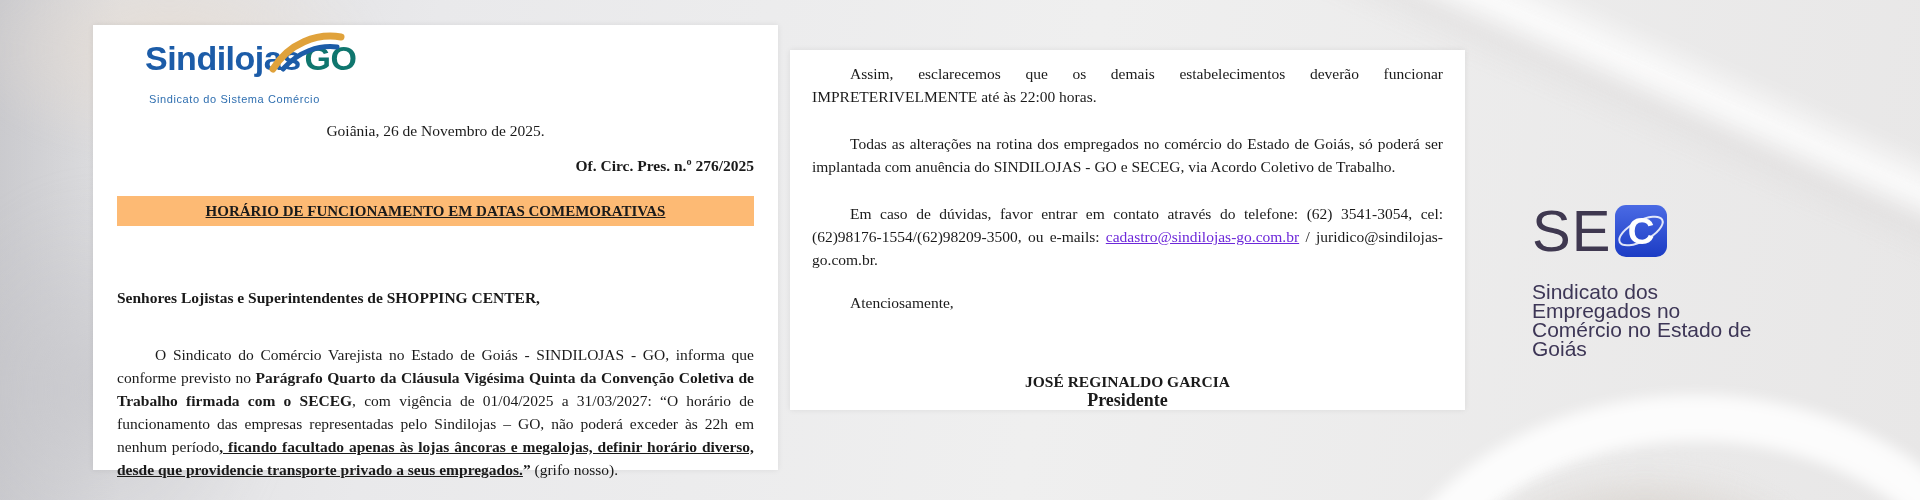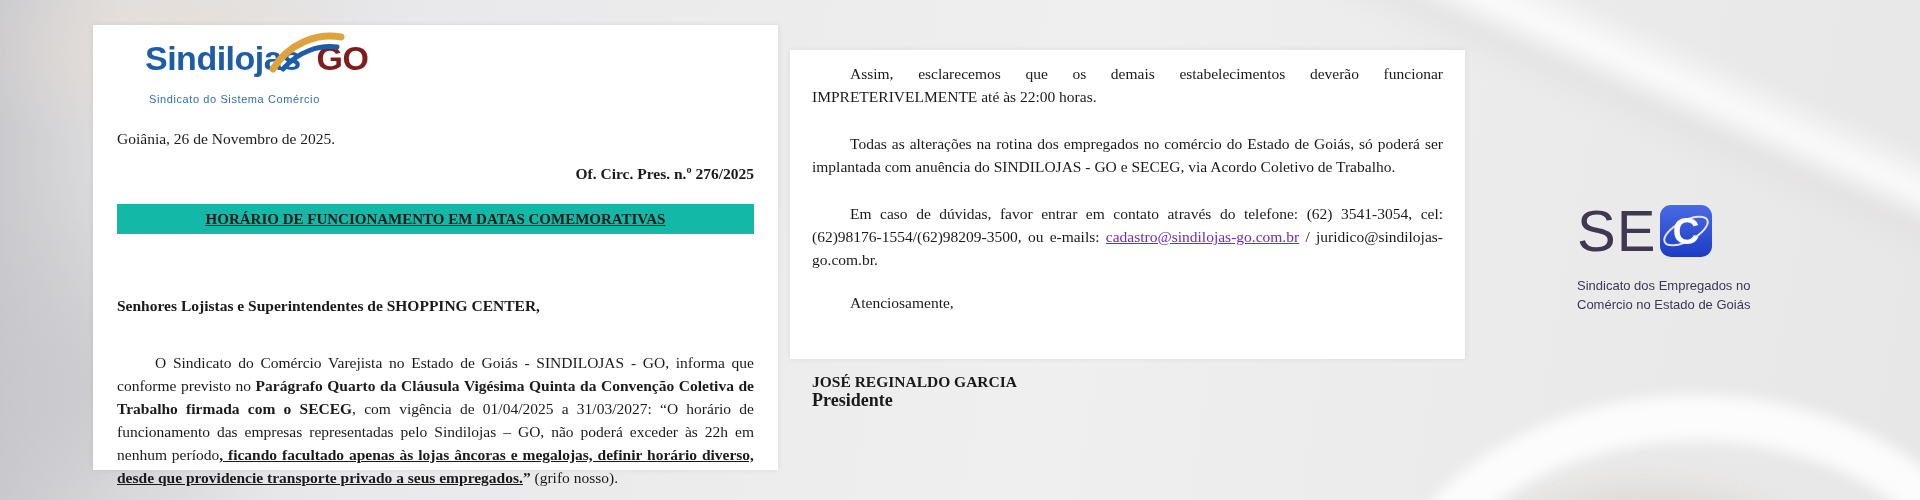--- a/index.html
+++ b/index.html
@@ -21,56 +21,56 @@
   .bg-cup-outer{left:1370px;top:395px;width:560px;height:420px;border-radius:50%;
     border:46px solid rgba(255,255,255,.85);background:transparent;filter:blur(7px);}
   .bg-cup-inner{left:1430px;top:452px;width:430px;height:330px;border-radius:50%;
     background:radial-gradient(closest-side,rgba(221,214,208,.9),rgba(233,230,227,.6) 60%,rgba(233,230,227,0));filter:blur(6px);}
   .bg-cup-left{left:1480px;top:470px;width:330px;height:140px;border-radius:50%;
     background:radial-gradient(closest-side,rgba(205,198,192,.8),rgba(205,198,192,0));filter:blur(8px);}
 
   
   .page{position:absolute;background:#ffffff;box-shadow:0 0 6px rgba(0,0,0,.08);}
   .page1{left:93px;top:25px;width:685px;height:445px;padding:0 24px;box-sizing:border-box;}
-  .page2{left:790px;top:50px;width:675px;height:309px;padding:12px 22px 0;box-sizing:border-box;}
+  .page2{left:790px;top:50px;width:675px;height:360px;padding:12px 22px 0;box-sizing:border-box;}
 
   .doc-text{font-size:15.5px;line-height:23px;color:#1a1a1a;}
   .justify{text-align:justify;}
   .indent{text-indent:38px;}
   b,.bold{font-weight:bold;}
   .ul{text-decoration:underline;}
 
   
   .sl-logo{position:relative;margin:22px 0 0 28px;width:250px;height:72px;}
   .sl-row{display:flex;align-items:baseline;font-family:"Liberation Sans","DejaVu Sans",sans-serif;font-weight:bold;font-size:34px;letter-spacing:-0.5px;}
   .sl-brand{color:#1c5ca8;}
-  .sl-go{color:#7f1d1d;margin-left:16px;}
+  .sl-go{color:#0f766e;margin-left:4px;}
   .sl-swoosh{position:absolute;left:122px;top:-16px;}
   .sl-tagline{font-family:"Liberation Sans","DejaVu Sans",sans-serif;font-size:11px;color:#2f6fb0;letter-spacing:.6px;margin:18px 0 0 4px;}
 
-  .date-line{margin-top:8px;}
+  .date-line{margin-top:0;text-align:center;}
   .ref-line{margin-top:12px;text-align:right;font-weight:bold;}
-  .title-band{margin-top:19px;background:#14b8a6;text-align:center;padding:3px 0;}
+  .title-band{margin-top:19px;background:#fdba74;text-align:center;padding:3px 0;}
   .title-band span{font-weight:bold;text-decoration:underline;font-size:15px;}
   .salutation{margin-top:60px;font-weight:bold;}
   .main-para{margin-top:34px;}
 
   .p2 p{margin:0 0 24px;}
   .p2 .para3{margin-bottom:20px;}
   .link{color:#6d28d9;text-decoration:underline;cursor:pointer;}
-  .sig-block{margin-top:58px;text-align:left;font-weight:bold;line-height:19px;}
+  .sig-block{margin-top:58px;text-align:center;font-weight:bold;line-height:19px;}
   .sig-name{font-size:15.5px;}
   .sig-role{font-size:18px;}
 
   
-  .seceg{position:absolute;left:1577px;top:202px;width:250px;font-family:"Liberation Sans","DejaVu Sans",sans-serif;color:#3f3850;}
+  .seceg{position:absolute;left:1532px;top:202px;width:250px;font-family:"Liberation Sans","DejaVu Sans",sans-serif;color:#3f3850;}
   .seceg-row{display:flex;align-items:center;}
   .seceg-letters{font-size:58px;font-weight:500;letter-spacing:1px;line-height:58px;}
   .seceg-badge{width:54px;height:54px;margin:0 3px;flex:0 0 auto;}
-  .seceg-tagline{margin-top:16px;font-size:13px;line-height:19px;color:#3d3656;}
+  .seceg-tagline{margin-top:22px;font-size:21px;line-height:19px;color:#3d3656;}
 </style>
 </head>
 <body>
 
 <div class="bg-blob bg-left-vignette"></div>
 <div class="bg-blob bg-warm-corner"></div>
 <div class="bg-blob bg-mid-shadow"></div>
 <div class="bg-blob bg-streak"></div>
 <div class="bg-blob bg-cup-outer"></div>
 <div class="bg-blob bg-cup-inner"></div>

